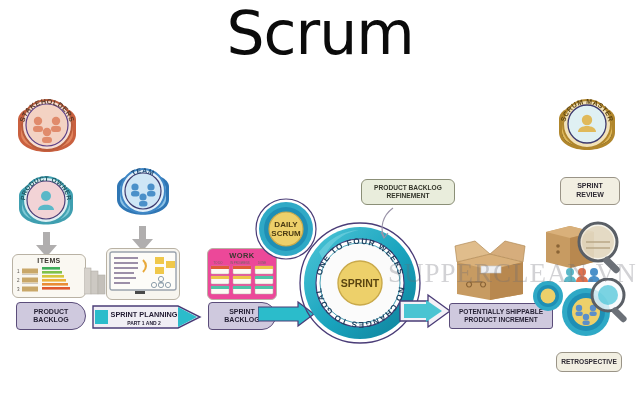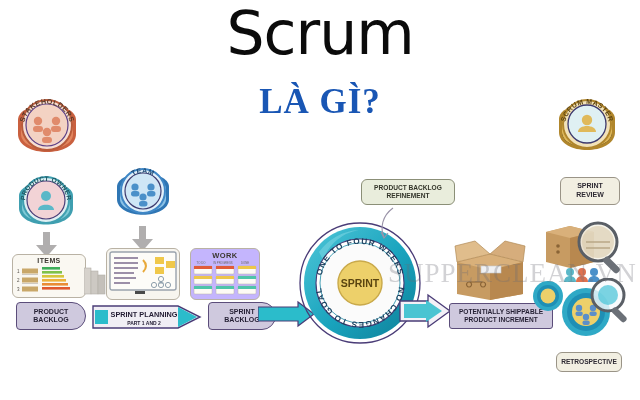--- a/index.html
+++ b/index.html
@@ -86,21 +86,20 @@
     font-weight: 400;
     pointer-events: none;
   }
 </style>
 </head>
 <body>
 
 <div id="stage">
 
   <div class="title-main">Scrum</div>
-  <div class="title-sub">LÀ GÌ?</div>
 
   <div class="seal" style="left:10px; top:90px; width:74px; height:76px;">
     <svg width="74" height="76" viewBox="0 0 74 76">
       <path d="M8,30 C8,10 66,10 66,30 L66,44 C66,68 8,68 8,44 Z" fill="#c9603f"></path>
       <path d="M11,32 C11,15 63,15 63,32 L63,44 C63,64 11,64 11,44 Z" fill="#e2865f"></path>
       <circle cx="37" cy="35" r="25" fill="#f6ded3" stroke="#b85b3b" stroke-width="2"></circle>
       <circle cx="37" cy="35" r="21" fill="#f3d2c3" stroke="#5b3f86" stroke-width="1.2"></circle>
       <circle cx="28" cy="31" r="4.2" fill="#e08b6c"></circle>
         <rect x="23" y="36" width="10" height="6" rx="3" fill="#e08b6c"></rect>
       <circle cx="46" cy="31" r="4.2" fill="#e08b6c"></circle>
@@ -227,21 +226,21 @@
   </div>
 
   <svg style="position:absolute; left:92px; top:302px;" width="110" height="30">
     <path d="M1,4 L86,4 L108,15 L86,26 L1,26 Z" fill="#f0eef5" stroke="#4a3c77" stroke-width="1.4"></path>
     <path d="M86,5 L105,15 L86,25 Z" fill="#2bbccb"></path>
     <rect x="3" y="8" width="13" height="14" fill="#2bbccb"></rect>
     <text x="52" y="15" font-size="7.3" font-weight="700" fill="#221c33" text-anchor="middle" font-family="Liberation Sans">SPRINT PLANNING</text>
     <text x="52" y="22.5" font-size="5" font-weight="700" fill="#221c33" text-anchor="middle" font-family="Liberation Sans">PART 1 AND 2</text>
   </svg>
 
-  <div class="card" style="left:190px; top:248px; width:70px; height:52px; background:#c4b5fd;">
+  <div class="card" style="left:207px; top:248px; width:70px; height:52px; background:#ec4899;">
     <div class="card-title" style="font-size:7.5px; margin-top:2px;">WORK</div>
     <svg width="64" height="38" viewBox="0 0 64 38" style="margin-left:2px;">
       <text x="8" y="4" font-size="2.8" fill="#6b6660" text-anchor="middle" font-family="Liberation Sans">TO DO</text>
       <text x="30" y="4" font-size="2.8" fill="#6b6660" text-anchor="middle" font-family="Liberation Sans">IN PROGRESS</text>
       <text x="52" y="4" font-size="2.8" fill="#6b6660" text-anchor="middle" font-family="Liberation Sans">DONE</text>
       <g>
         <rect x="1" y="6" width="18" height="8" rx="1" fill="#fdfbf4" stroke="#b9b2a4" stroke-width=".5"></rect>
         <rect x="1" y="6" width="18" height="3" fill="#e05b3a"></rect>
         <rect x="23" y="6" width="18" height="8" rx="1" fill="#fdfbf4" stroke="#b9b2a4" stroke-width=".5"></rect>
         <rect x="23" y="6" width="18" height="3" fill="#e05b3a"></rect>
@@ -266,20 +265,30 @@
   </div>
 
   <div class="chip purple" style="left:208px; top:302px; width:68px; height:28px; font-size:7px; padding:0 3px;">
     <span>SPRINT BACKLOG</span>
   </div>
 
   <svg style="position:absolute; left:258px; top:300px;" width="60" height="32">
     <path d="M0,7 L40,7 L40,2 L56,14 L40,26 L40,21 L0,21 Z" fill="#2bbccb" stroke="#4a3c77" stroke-width="1.2"></path>
   </svg>
 
+  <div class="cycle" style="left:255px; top:198px; width:62px; height:62px;">
+    <svg width="62" height="62" viewBox="0 0 62 62">
+      <circle cx="31" cy="31" r="30" fill="#ffffff" stroke="#4a3c77" stroke-width="1.2"></circle>
+      <circle cx="31" cy="31" r="27" fill="#2fa9c6"></circle>
+      <circle cx="31" cy="31" r="22" fill="#1f8fb5"></circle>
+      <circle cx="31" cy="31" r="17" fill="#edd06a" stroke="#c9a94a" stroke-width="1.2"></circle>
+      <text x="31" y="28.5" font-size="8" font-weight="700" fill="#4a3a12" text-anchor="middle" font-family="Liberation Sans">DAILY</text>
+      <text x="31" y="38" font-size="8" font-weight="700" fill="#4a3a12" text-anchor="middle" font-family="Liberation Sans">SCRUM</text>
+    </svg>
+  </div>
 
   <div class="cycle" style="left:299px; top:222px; width:122px; height:122px;">
     <svg width="122" height="122" viewBox="0 0 122 122">
       <defs>
         <linearGradient id="tealgrad" x1="0" y1="0" x2="1" y2="1">
           <stop offset="0%" stop-color="#4fc6d8"></stop>
           <stop offset="55%" stop-color="#19a3bd"></stop>
           <stop offset="100%" stop-color="#0f7f98"></stop>
         </linearGradient>
         <path id="arcTop" d="M 22,61 A 39,39 0 0 1 100,61" fill="none"></path>

